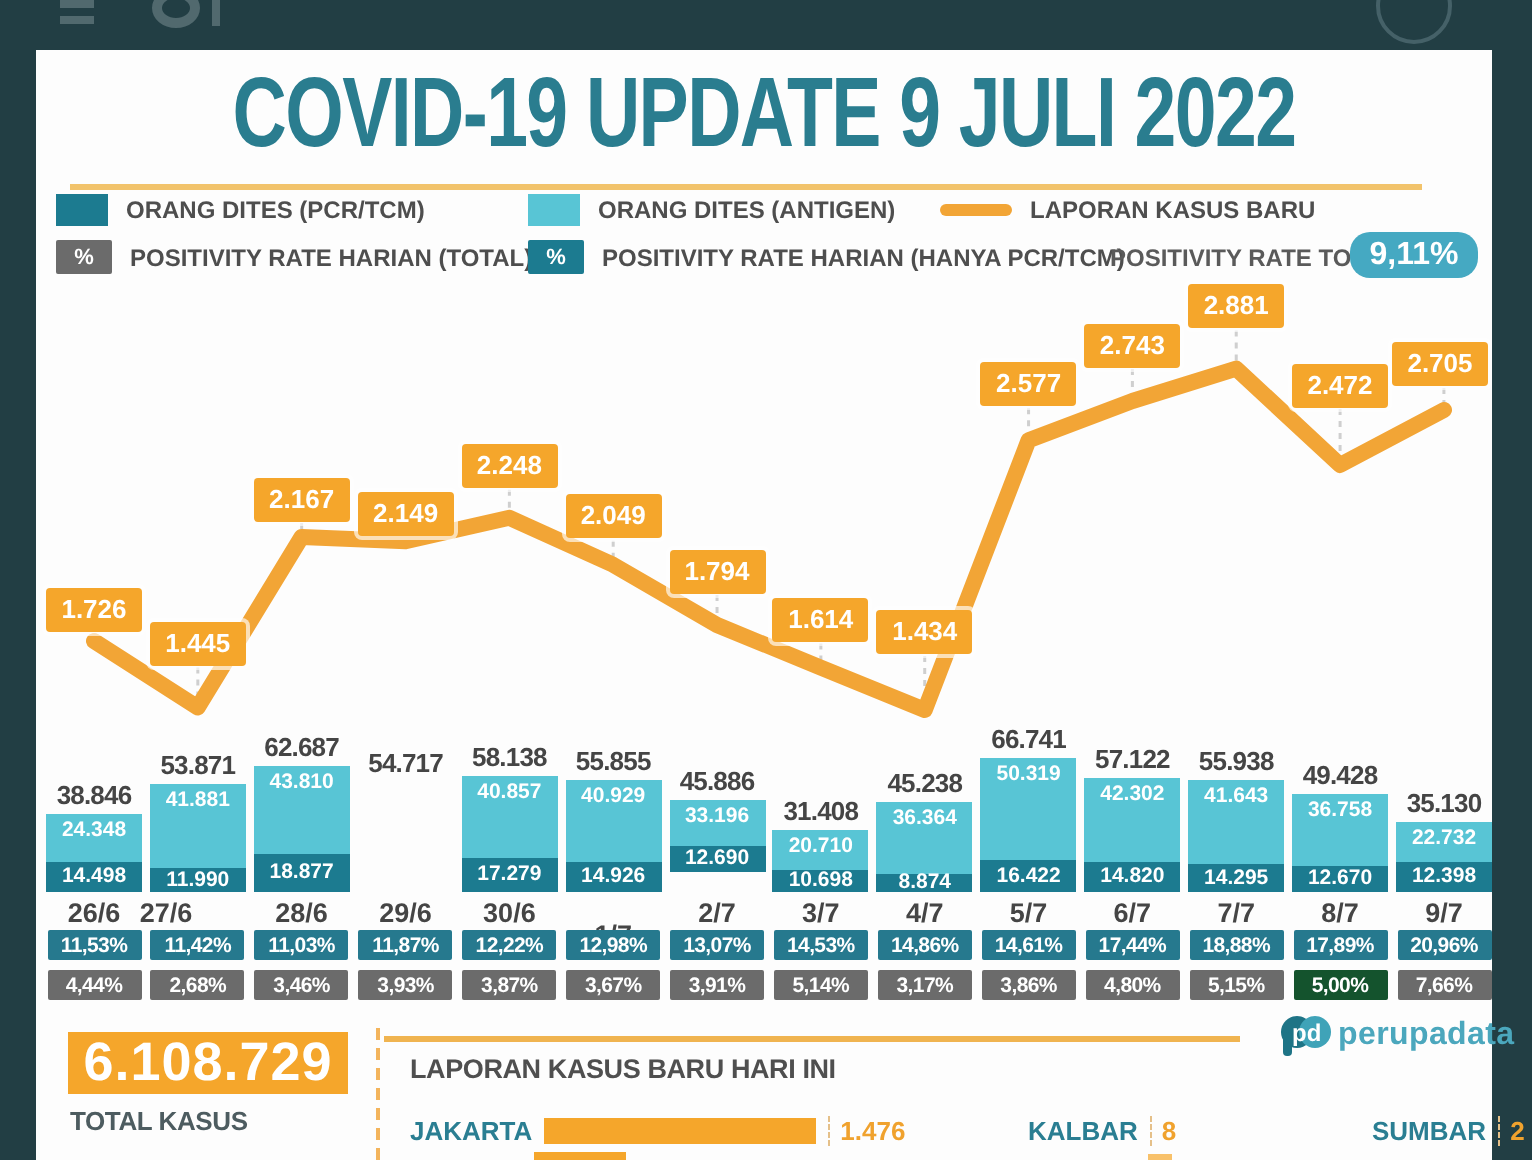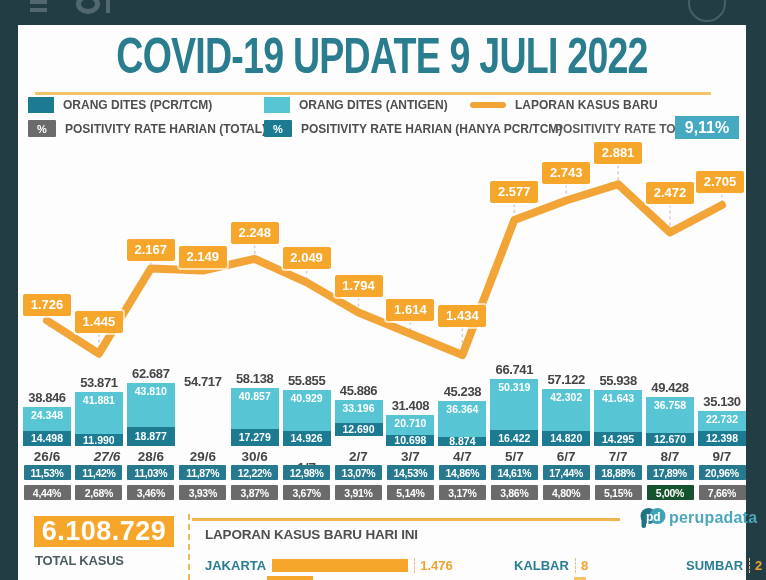--- a/index.html
+++ b/index.html
@@ -18,21 +18,21 @@
   .title-rule { position:absolute; top:67px; left:17px; width:676px; height:3px; background:#f2c36b; }
 
   .lg-item { position:absolute; display:flex; align-items:center; gap:9px;
              font-size:12px; font-weight:bold; color:#4e4e4e; height:17px; white-space:nowrap; }
   .lg-sq { width:26px; height:16px; }
   .lg-line { width:36px; height:6px; border-radius:3px; background:#f2a536; }
   .lg-pct { width:28px; height:17px; color:#fff; font-size:11px; font-weight:bold;
             display:flex; align-items:center; justify-content:center; border-radius:1px; }
   .prt-label { position:absolute; left:537px; top:97px; font-size:12px; font-weight:bold; color:#5a5a5a; }
   .prt-box { position:absolute; left:657px; top:91px; width:64px; height:23px; background:#45a9c2;
-             color:#fff; font-size:16px; font-weight:bold; display:flex; align-items:center; justify-content:center; }
+             color:#fff; font-size:16px; font-weight:bold; display:flex; align-items:center; justify-content:center;border-radius:10px; }
 
   #chart { position:absolute; left:0; top:0; width:728px; height:555px; }
   #line-svg { position:absolute; left:0; top:0; pointer-events:none; }
 
   .line-label { position:absolute; width:48px; height:22px; background:#f5a62b; color:#fff;
                 font-size:13px; font-weight:bold; text-align:center; line-height:22px;
                 border-radius:2px; box-shadow:0 0 0 2px rgba(255,255,255,0.65); }
   .tot-label { position:absolute; width:56px; text-align:center; font-size:13px; font-weight:bold;
                color:#454545; letter-spacing:-0.4px; white-space:nowrap; }
   .bar { position:absolute; width:48px; display:flex; flex-direction:column; }
@@ -132,21 +132,21 @@
       <div class="line-label" style="left:56.9px; top:285.7px;">1.445</div>
       <div class="tot-label" style="left:52.9px; top:350.1px;">53.871</div>
       <div class="bar" style="left:56.9px; top:367.1px; height:53.9px;">
     <div class="seg-light" style="height:41.9px;">
           <span class="bar-val">41.881</span>
         </div>
     <div class="seg-dark" style="height:12.0px;">
           <span class="bar-val">11.990</span>
         </div>
   </div>
-      <div class="date" style="left:63px; top:424px;font-style:italic;">27/6</div>
+      <div class="date" style="left:39px; top:424px;">27/6</div>
       <div class="pct" style="left:57.4px; top:440px; background:#26798e;">11,42%</div>
       <div class="pct" style="left:57.4px; top:460px; background:#6b6b6b;">2,68%</div>
       <div class="line-label" style="left:108.8px; top:213.5px;">2.167</div>
       <div class="tot-label" style="left:104.8px; top:341.3px;">62.687</div>
       <div class="bar" style="left:108.8px; top:358.3px; height:62.7px;">
     <div class="seg-light" style="height:43.8px;">
           <span class="bar-val">43.810</span>
         </div>
     <div class="seg-dark" style="height:18.9px;">
           <span class="bar-val">18.877</span>

